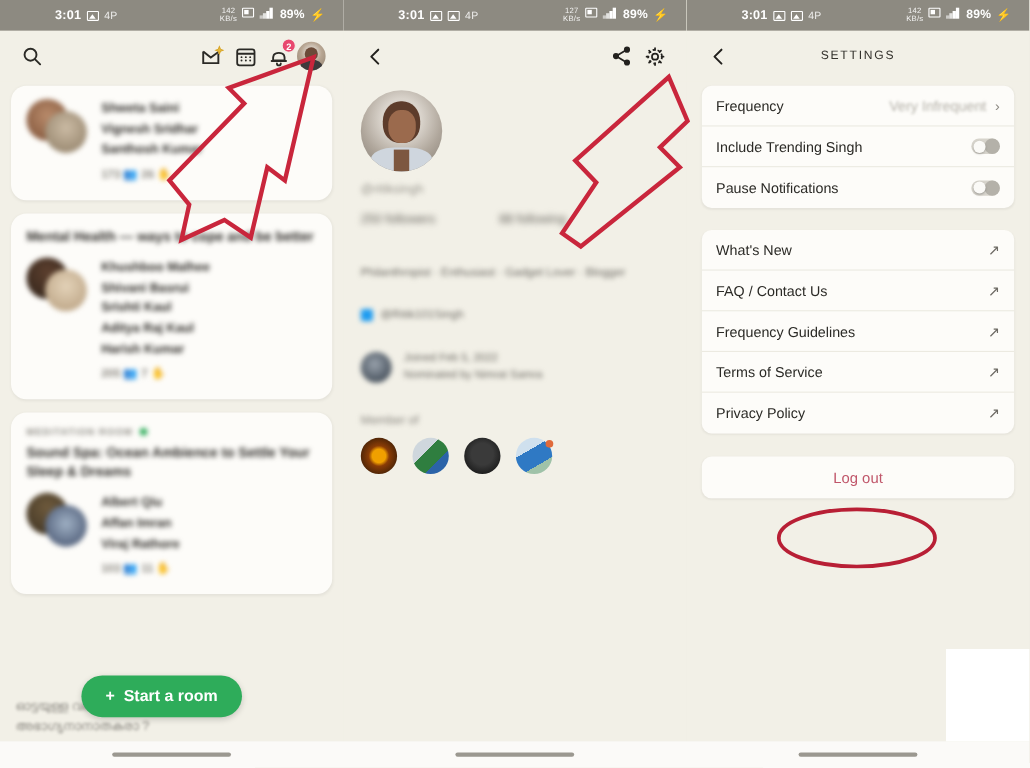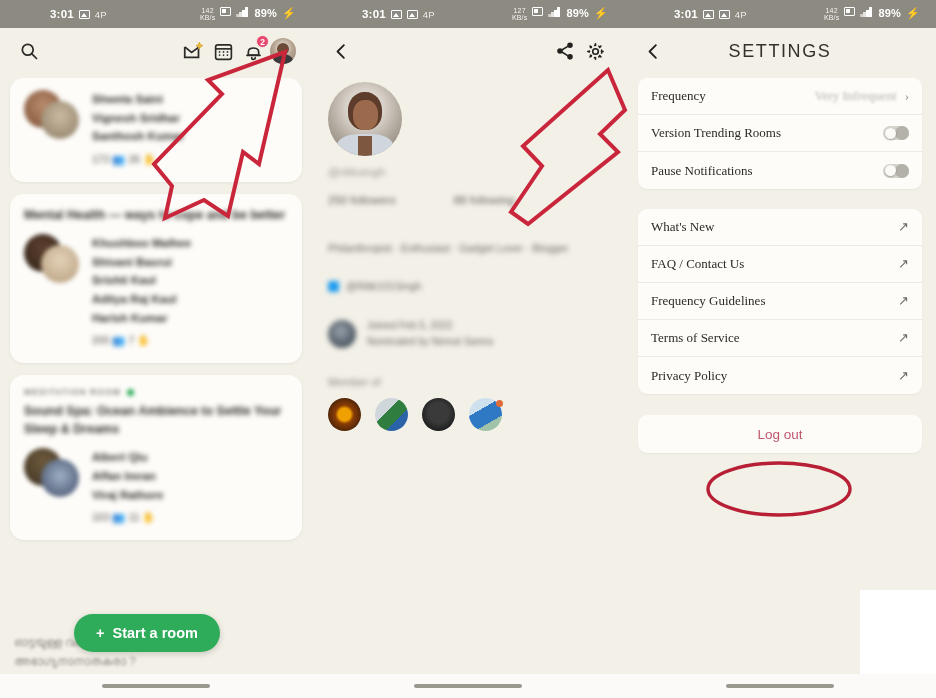--- a/index.html
+++ b/index.html
@@ -39,21 +39,21 @@
   .sb-sig i:nth-child(2){left:3px;height:5px;opacity:.75}
   .sb-sig i:nth-child(3){left:6px;height:7px;}
   .sb-sig i:nth-child(4){left:9px;height:10px;}
   .sb-batt { font-weight:600;font-size:11px;}
   .sb-bolt { font-size:11px; }
 
   
   .appbar { height: 46px; display:flex; align-items:center; padding: 0 14px; background:#f2f0e7; }
   .appbar .spacer { flex:1; }
   .icon-btn { width:30px; height:30px; display:flex; align-items:center; justify-content:center; cursor:pointer; position:relative;}
-  .title-center { flex:1; text-align:center; font-size:18px; letter-spacing:1.6px; color:#33312c; font-weight:500; }
+  .title-center { flex:1; text-align:center; font-size:11px; letter-spacing:1.6px; color:#33312c; font-weight:500; }
 
   .avatar-hdr { width:26px;height:26px;border-radius:50%; overflow:hidden; position:relative;
     background: radial-gradient(circle at 50% 38%, #d8cfc4 0 22%, #b8a693 45%, #8a7b6a 100%); }
   .avatar-hdr::before{content:"";position:absolute;left:50%;top:18%;width:12px;height:12px;margin-left:-6px;border-radius:50%;background:#6b4a38;}
   .avatar-hdr::after{content:"";position:absolute;left:50%;bottom:-3px;width:20px;height:13px;margin-left:-10px;border-radius:50% 50% 0 0 ;background:#3c3a3c;}
 
   .badge { position:absolute; top:-1px; right:-1px; min-width:13px;height:13px;border-radius:50%;
     background:#e8486f; color:#fff; font-size:8.5px; font-weight:700; display:flex;align-items:center;justify-content:center;
     border:1.5px solid #f2f0e7;}
 
@@ -104,21 +104,21 @@
   .room-ic{width:33px;height:33px;border-radius:50%;}
   .room-ic.r1{background:radial-gradient(circle at 50% 50%, #f0a000 0 26%, #8a3c06 40%, #1c1208 100%);}
   .room-ic.r2{background:linear-gradient(135deg,#cfd7dd 0 38%, #2f7e3f 38% 66%, #2b63a8 66%);}
   .room-ic.r3{background:radial-gradient(circle at 50% 45%, #3a3a3a 0 40%, #090909 100%);}
   .room-ic.r4{background:linear-gradient(150deg,#cfe0ee 0 35%,#2f79c4 35% 70%,#9fc2a8 70%);position:relative;}
   .room-ic.r4::after{content:"";position:absolute;right:-1px;top:2px;width:7px;height:7px;border-radius:50%;background:#e06a3a;}
 
   
   .settings { padding: 4px 14px 0 14px; }
   .sec-label { font-size:11.5px; color:#8a8780; margin: 6px 0 10px 4px; }
-  .group { background:#fdfcf9; border-radius:9px; overflow:hidden; box-shadow:0 1px 2px rgba(0,0,0,.05);font-family:Liberation Serif, serif; }
+  .group { background:#fdfcf9; border-radius:9px; overflow:hidden; box-shadow:0 1px 2px rgba(0,0,0,.05); }
   .row { display:flex; align-items:center; height:37px; padding: 0 13px; border-bottom:1px solid #eceae1; cursor:pointer;}
   .row:last-child { border-bottom: none; gap: 35px; }
   .row .lbl { font-size:13px; color:#2b2a26; flex:1; }
   .row .val { font-size:13px; color:#b5b2aa; margin-right:8px; filter: blur(1.4px);}
   .chev { color:#8e8b84; font-size:13px; }
   .extlink { color:#6e6b65; font-size:13px; }
   .toggle { width:26px;height:14px;border-radius:8px;background:#d7d4cc; position:relative; flex:none;}
   .toggle .knob{position:absolute;left:1.5px;top:1.5px;width:11px;height:11px;border-radius:50%;background:#fbfaf7;box-shadow:0 1px 2px rgba(0,0,0,.25);}
   .toggle .tail{position:absolute;right:0;top:0;width:14px;height:14px;border-radius:8px;background:#b4b1a9;}
   .gap { height:20px; }
@@ -386,21 +386,21 @@
 
     <div class="settings">
 
       <div class="group">
         <div class="row">
           <span class="lbl">Frequency</span>
           <span class="val">Very Infrequent</span>
           <span class="chev">›</span>
         </div>
         <div class="row">
-          <span class="lbl">Version Trending Rooms</span>
+          <span class="lbl">Include Trending Singh</span>
           <span class="toggle">
               <span class="tail"></span>
               <span class="knob"></span>
             </span>
         </div>
         <div class="row">
           <span class="lbl">Pause Notifications</span>
           <span class="toggle">
               <span class="tail"></span>
               <span class="knob"></span>

